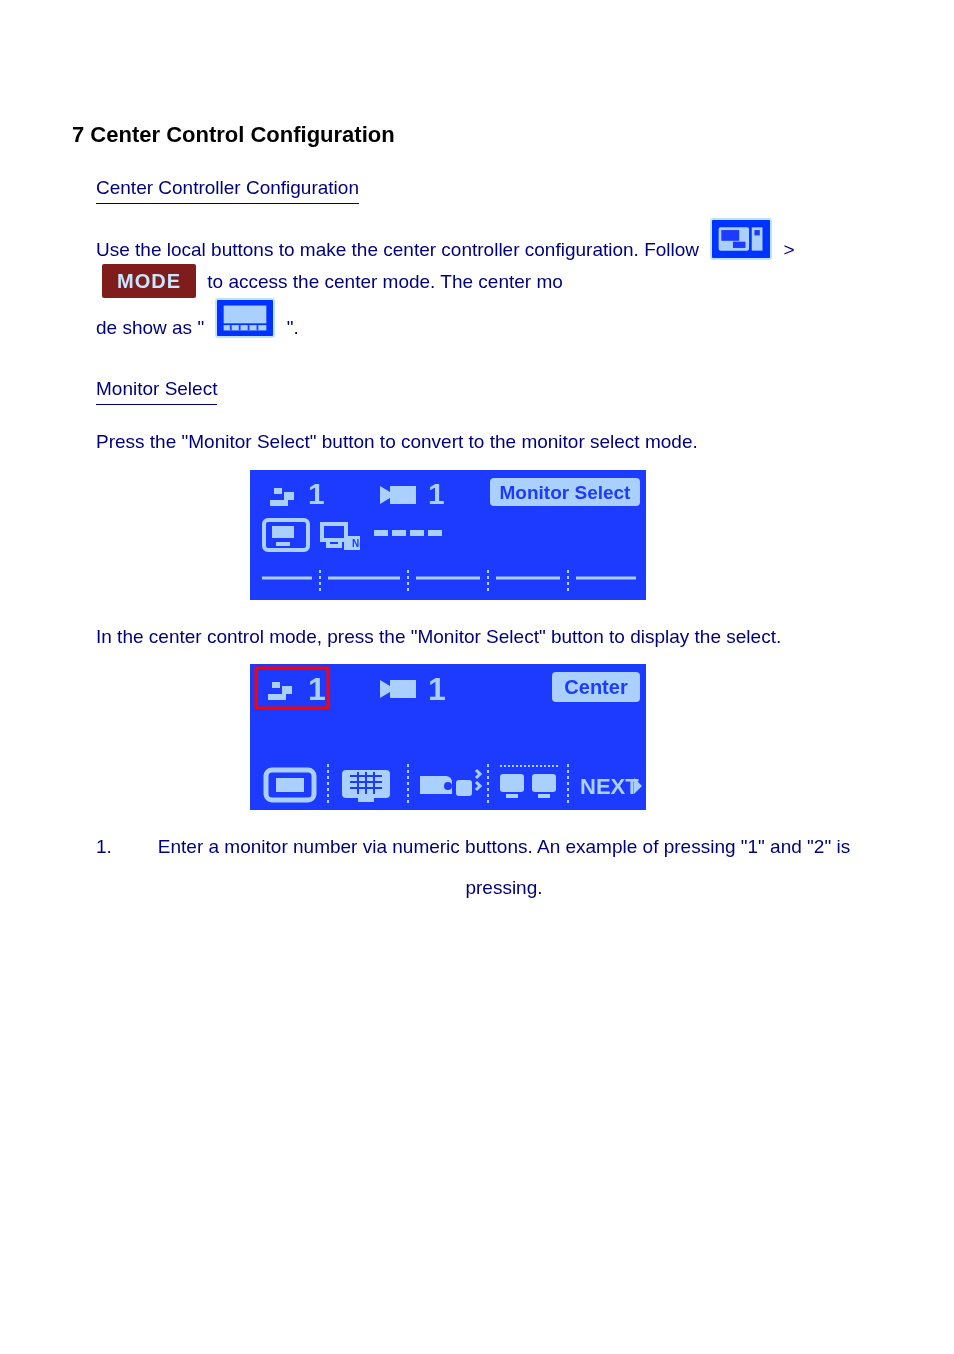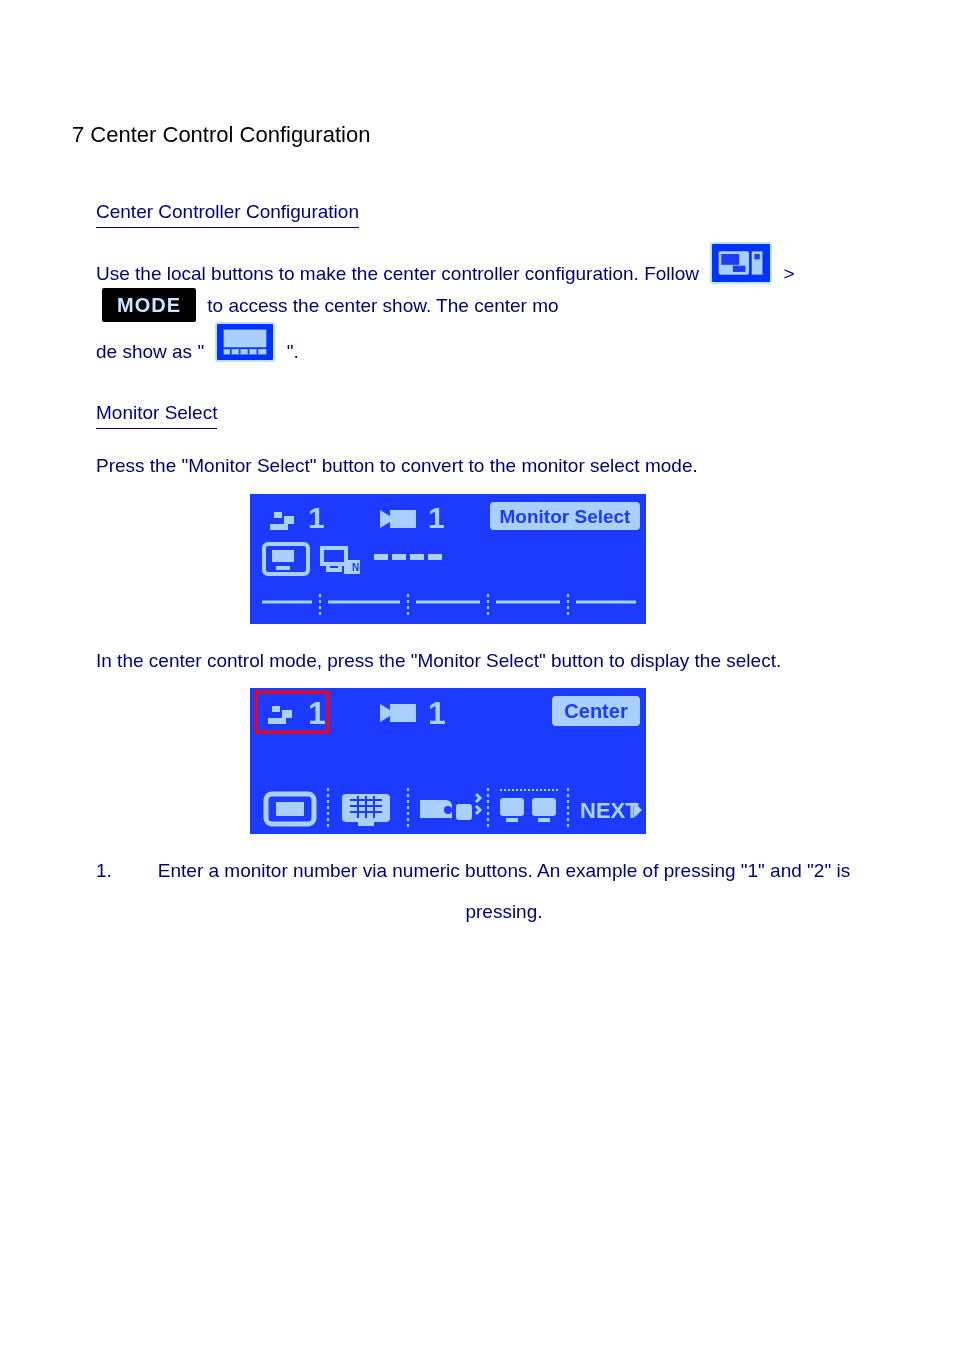--- a/index.html
+++ b/index.html
@@ -18,21 +18,21 @@
     position: relative;
     width: 954px;
     height: 1354px;
     box-sizing: border-box;
     padding: 120px 72px 0 72px;
   }
 
   .heading {
     color: #000;
     font-size: 22px;
-    font-weight: normal;
+    font-weight: bold;
     margin: 0 0 24px 0;
   }
 
   .para {
     margin: 0 0 14px 0;
   }
 
   .indent {
     padding-left: 24px;
   }
@@ -65,21 +65,21 @@
   }
   .lcd-chip svg { display: block; }
 
   .mode-chip {
     display: inline-flex;
     align-items: center;
     justify-content: center;
     min-width: 74px;
     height: 34px;
     padding: 0 10px;
-    background: #000000;
+    background: #7f1d1d;
     color: #c7e6ff;
     font-family: "Arial Black", Impact, sans-serif;
     font-size: 20px;
     font-weight: 900;
     letter-spacing: 1px;
     border-radius: 2px;
     margin: 0 6px;
   }
 
   .sub-heading {
@@ -156,42 +156,42 @@
 </style>
 </head>
 <body>
 
 <div class="page">
 
   <h2 class="heading">7 Center Control Configuration</h2>
 
 
   <p class="para indent" style="font-weight:normal;">
-    <span style="display:inline-block;border-bottom:1.5px solid #00007a;padding-bottom:2px;margin-top:24px;">Center Controller Configuration</span>
+    <span style="display:inline-block;border-bottom:1.5px solid #00007a;padding-bottom:2px;">Center Controller Configuration</span>
   </p>
 
   <div class="para flow-line indent" style="align-items:flex-start;">
     <span style="max-width:100%;">
       <span>Use the local buttons to make the center controller configuration. Follow </span>
 
       <span class="lcd-chip" aria-hidden="true">
         <svg viewBox="0 0 58 38" width="54" height="34">
           <rect x="4" y="6" width="34" height="26" rx="2" fill="#aad0ff"></rect>
           <rect x="7" y="9" width="20" height="12" fill="#1c3bff"></rect>
           <rect x="20" y="22" width="14" height="7" fill="#1c3bff"></rect>
           <rect x="41" y="6" width="12" height="26" fill="#aad0ff"></rect>
           <rect x="44" y="9" width="6" height="6" fill="#1c3bff"></rect>
         </svg>
       </span>
 
       <span> &gt; </span>
 
       <span class="mode-chip">MODE</span>
 
-      <span> to access the center show. The center mo</span>
+      <span> to access the center mode. The center mo</span>
       
       <br>
       <span>de show as "</span>
 
       <span class="lcd-chip" aria-hidden="true" style="width:56px;height:36px;">
         <svg viewBox="0 0 56 36" width="52" height="32">
           <rect x="4" y="4" width="48" height="20" fill="#aad0ff"></rect>
           <rect x="4" y="26" width="48" height="6" fill="#aad0ff"></rect>
           <line x1="12" y1="26" x2="12" y2="32" stroke="#1c3bff" stroke-width="2"></line>
           <line x1="22" y1="26" x2="22" y2="32" stroke="#1c3bff" stroke-width="2"></line>

